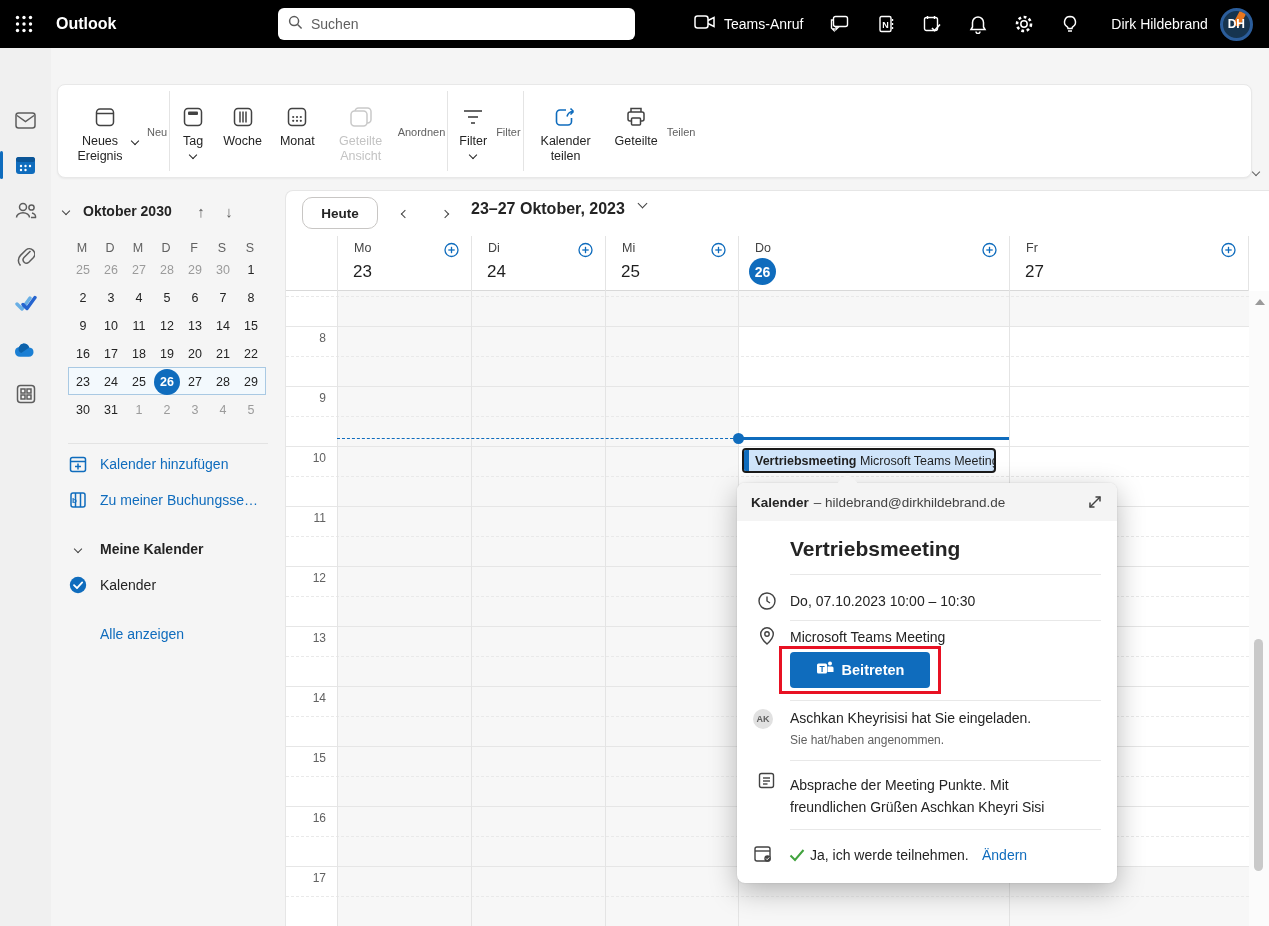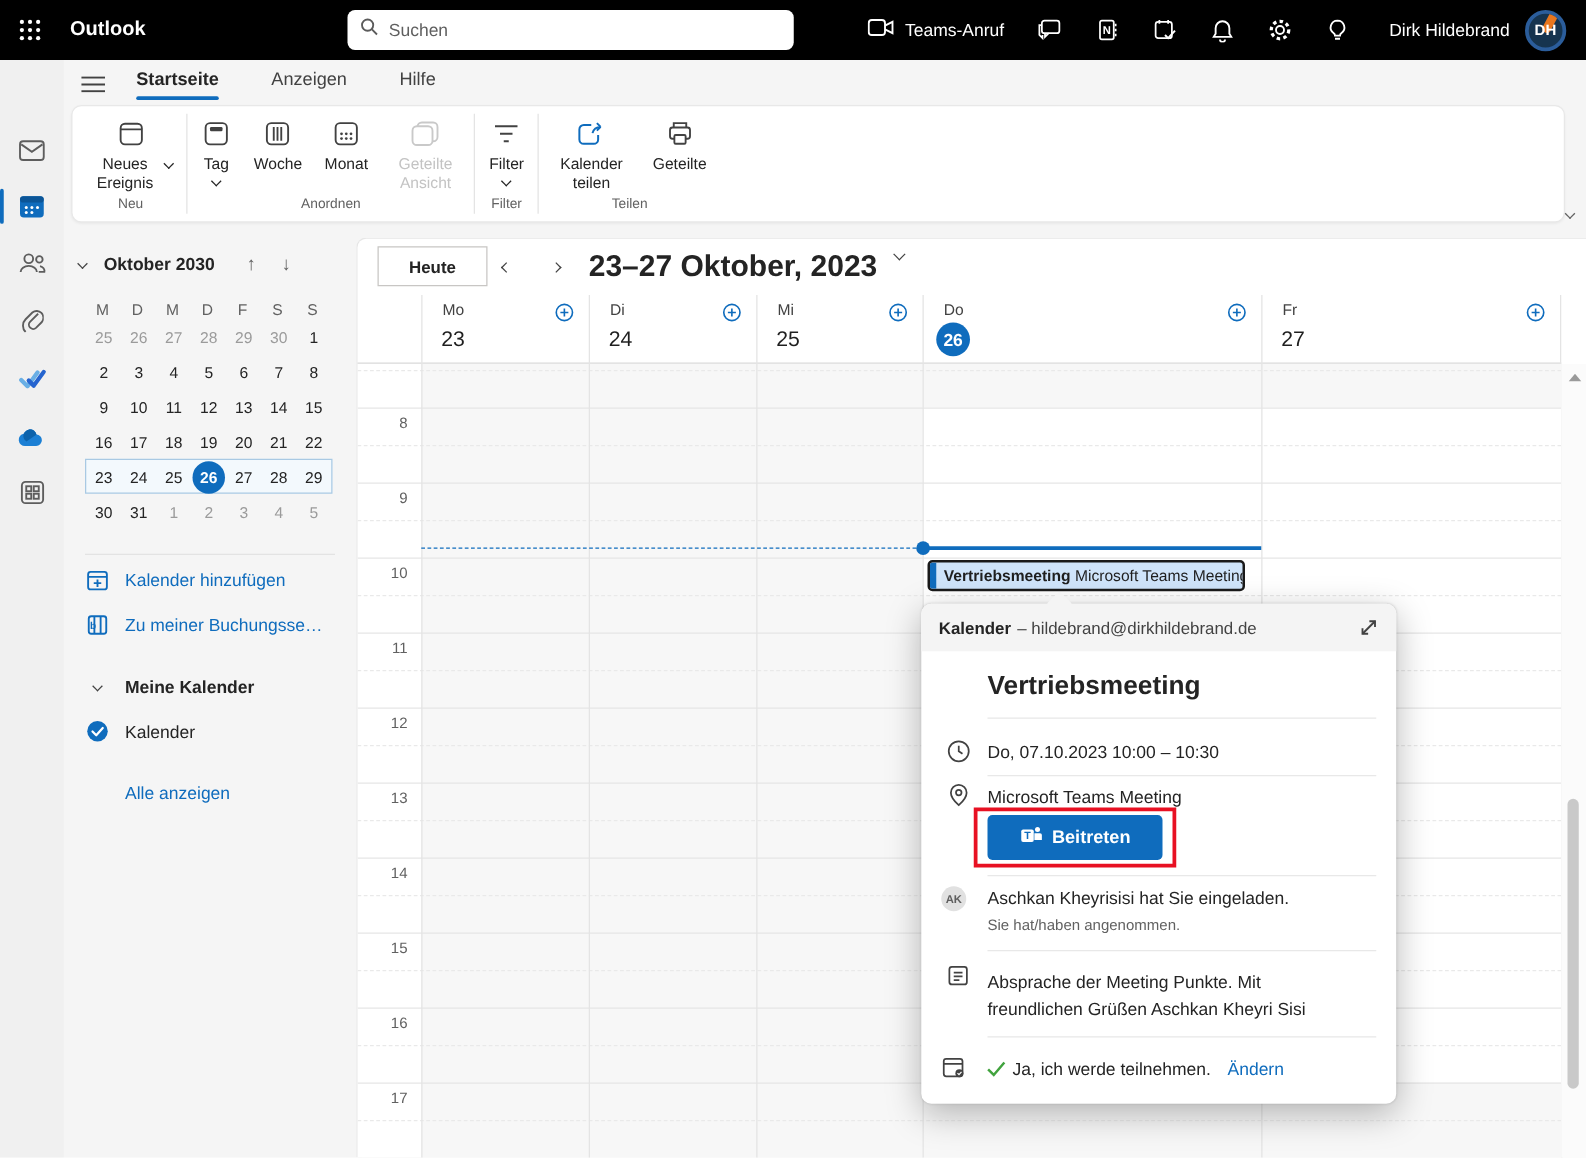--- a/index.html
+++ b/index.html
@@ -27,21 +27,21 @@
   .rail-item { position:absolute; left:0; width:51px; height:40px; display:flex; align-items:center; justify-content:center; cursor:pointer; }
   .rail-active-bar { position:absolute; left:0; top:103px; width:3px; height:28px; background:#0f6cbd; border-radius:2px; }
 
   
   .ribbon-tabs { position:absolute; left:57px; top:52px; height:30px; display:flex; align-items:center; }
   .hamburger { width:34px; height:26px; display:flex; align-items:center; justify-content:center; margin-right:18px; cursor:pointer; }
   .rtab { font-size:14.5px; color:#424242; margin-right:42px; cursor:pointer; position:relative; padding-bottom:6px; }
   .rtab.active { font-weight:700; color:#242424; }
   .rtab.active::after { content:""; position:absolute; left:0; right:0; bottom:-2px; height:3px; border-radius:2px; background:#0f6cbd; }
   .ribbon-card { position:absolute; left:57px; top:84px; width:1195px; height:94px; background:#fff; border:1px solid #e8e8e8; border-radius:8px; box-shadow:0 1px 2px rgba(0,0,0,.05); display:flex; align-items:stretch; padding:2px 4px 0 4px; }
-  .rb-group { display:flex; flex-direction:column; align-items:center; }
+  .rb-group { display:flex; flex-direction:row; align-items:center; }
   .rb-row { display:flex; align-items:stretch; height:70px; }
   .rb-sep { width:1px; background:#e4e4e4; margin:4px 2px 6px 2px; }
   .rb-btn { display:flex; flex-direction:column; align-items:center; justify-content:flex-start; padding:7px 9px 2px 9px; border-radius:4px; cursor:pointer; color:#242424; }
   .rb-btn .ric { height:26px; display:flex; align-items:center; justify-content:center; }
   .rb-btn .rlb { font-size:12.5px; text-align:center; line-height:15px; margin-top:4px; display:flex; align-items:flex-start; justify-content:center; gap:3px; }
   .rb-btn.sel { background:#ececec; border:1px solid #d4d4d4; }
   .rb-btn.dis { color:#c3c3c3; cursor:default; }
   .rb-wrap .rlb span.txt { max-width:58px; }
   .rb-btn .txt { display:inline-block; }
   .rb-grouplabel { font-size:11px; color:#616161; margin-top:0px; }
@@ -65,23 +65,23 @@
   .sb-div { position:absolute; left:17px; top:253px; width:200px; height:1px; background:#e3e3e3; }
   .sb-row { position:absolute; left:0; width:234px; height:28px; display:flex; align-items:center; cursor:pointer; }
   .sb-ico { width:20px; display:flex; justify-content:center; margin-left:17px; }
   .sb-link { color:#0f6cbd; font-size:14px; margin-left:12px; white-space:nowrap; }
   .sb-strong { color:#242424; font-size:14px; font-weight:700; margin-left:12px; }
   .sb-plain { color:#242424; font-size:14px; margin-left:12px; }
 
   
   .calcard { position:absolute; left:285px; top:190px; width:984px; height:736px; background:#fff; border-radius:8px 0 0 0; border-left:1px solid #e6e6e6; border-top:1px solid #e6e6e6; }
   .cal-toolbar { position:absolute; left:0; top:0; width:984px; height:45px; }
-  .btn-heute { position:absolute; left:16px; top:6px; width:88px; height:32px; border:1px solid #c8c6c4; border-radius:0; background:#fff; font-size:13.5px; font-weight:600; color:#242424; display:flex; align-items:center; justify-content:center; cursor:pointer; }
+  .btn-heute { position:absolute; left:16px; top:6px; width:76px; height:32px; border:1px solid #c8c6c4; border-radius:10px; background:#fff; font-size:13.5px; font-weight:600; color:#242424; display:flex; align-items:center; justify-content:center; cursor:pointer; }
   .nav-chev { position:absolute; top:14px; width:24px; height:18px; display:flex; align-items:center; justify-content:center; color:#424242; cursor:pointer; }
-  .range-title { position:absolute; left:185px; top:9px; font-size:24px; font-weight:700; color:#242424; display:flex; align-items:flex-start; gap:14px; cursor:pointer; }
+  .range-title { position:absolute; left:185px; top:9px; font-size:16px; font-weight:700; color:#242424; display:flex; align-items:flex-start; gap:14px; cursor:pointer; }
   .range-title .chev { width:7px; height:7px; border-width:1.8px; color:#424242; }
 
   .dayhead { position:absolute; left:0; top:45px; width:963px; height:55px; border-bottom:1px solid #d9d9d9; }
   .dh-cell { position:absolute; top:0; height:55px; border-left:1px solid #e4e4e4; }
   .dh-name { position:absolute; left:16px; top:5px; font-size:12.5px; color:#424242; }
   .dh-date { position:absolute; left:15px; top:26px; font-size:17px; color:#1f1f1f; }
   .dh-today { position:absolute; left:10px; top:22px; width:27px; height:27px; border-radius:50%; background:#0f6cbd; color:#fff; font-size:14px; font-weight:700; display:flex; align-items:center; justify-content:center; }
   .dh-plus { position:absolute; right:11px; top:6px; width:17px; height:17px; cursor:pointer; }
 
   .grid { position:absolute; left:0; top:100px; width:984px; height:636px; overflow:hidden; }
@@ -264,32 +264,20 @@
       <svg width="20" height="20" viewBox="0 0 20 20" fill="none" stroke="#5d5d5d" stroke-width="1.5">
           <rect x="1.5" y="1.5" width="17" height="17" rx="3"></rect>
           <rect x="5" y="5" width="4" height="4"></rect>
           <rect x="11" y="5" width="4" height="4"></rect>
           <rect x="5" y="11" width="4" height="4"></rect>
           <rect x="11" y="11" width="4" height="4"></rect>
         </svg>
     </div>
   </div>
 
-  <div class="ribbon-tabs">
-    <div class="hamburger">
-      <svg width="19" height="13" viewBox="0 0 19 13" stroke="#424242" stroke-width="1.6">
-          <line x1="0" y1="1" x2="19" y2="1"></line>
-          <line x1="0" y1="6.5" x2="19" y2="6.5"></line>
-          <line x1="0" y1="12" x2="19" y2="12"></line>
-        </svg>
-    </div>
-    <span class="rtab active">Startseite</span>
-    <span class="rtab">Anzeigen</span>
-    <span class="rtab">Hilfe</span>
-  </div>
 
   <div class="ribbon-card">
     <div class="rb-group">
       <div class="rb-row">
         <div class="rb-btn rb-wrap">
           <span class="ric">
             <svg width="24" height="24" viewBox="0 0 24 24" fill="none" stroke="#424242" stroke-width="1.5">
                 <rect x="3.5" y="4" width="17" height="16.5" rx="3.5"></rect>
                 <line x1="3.5" y1="8.5" x2="20.5" y2="8.5"></line>
               </svg>

